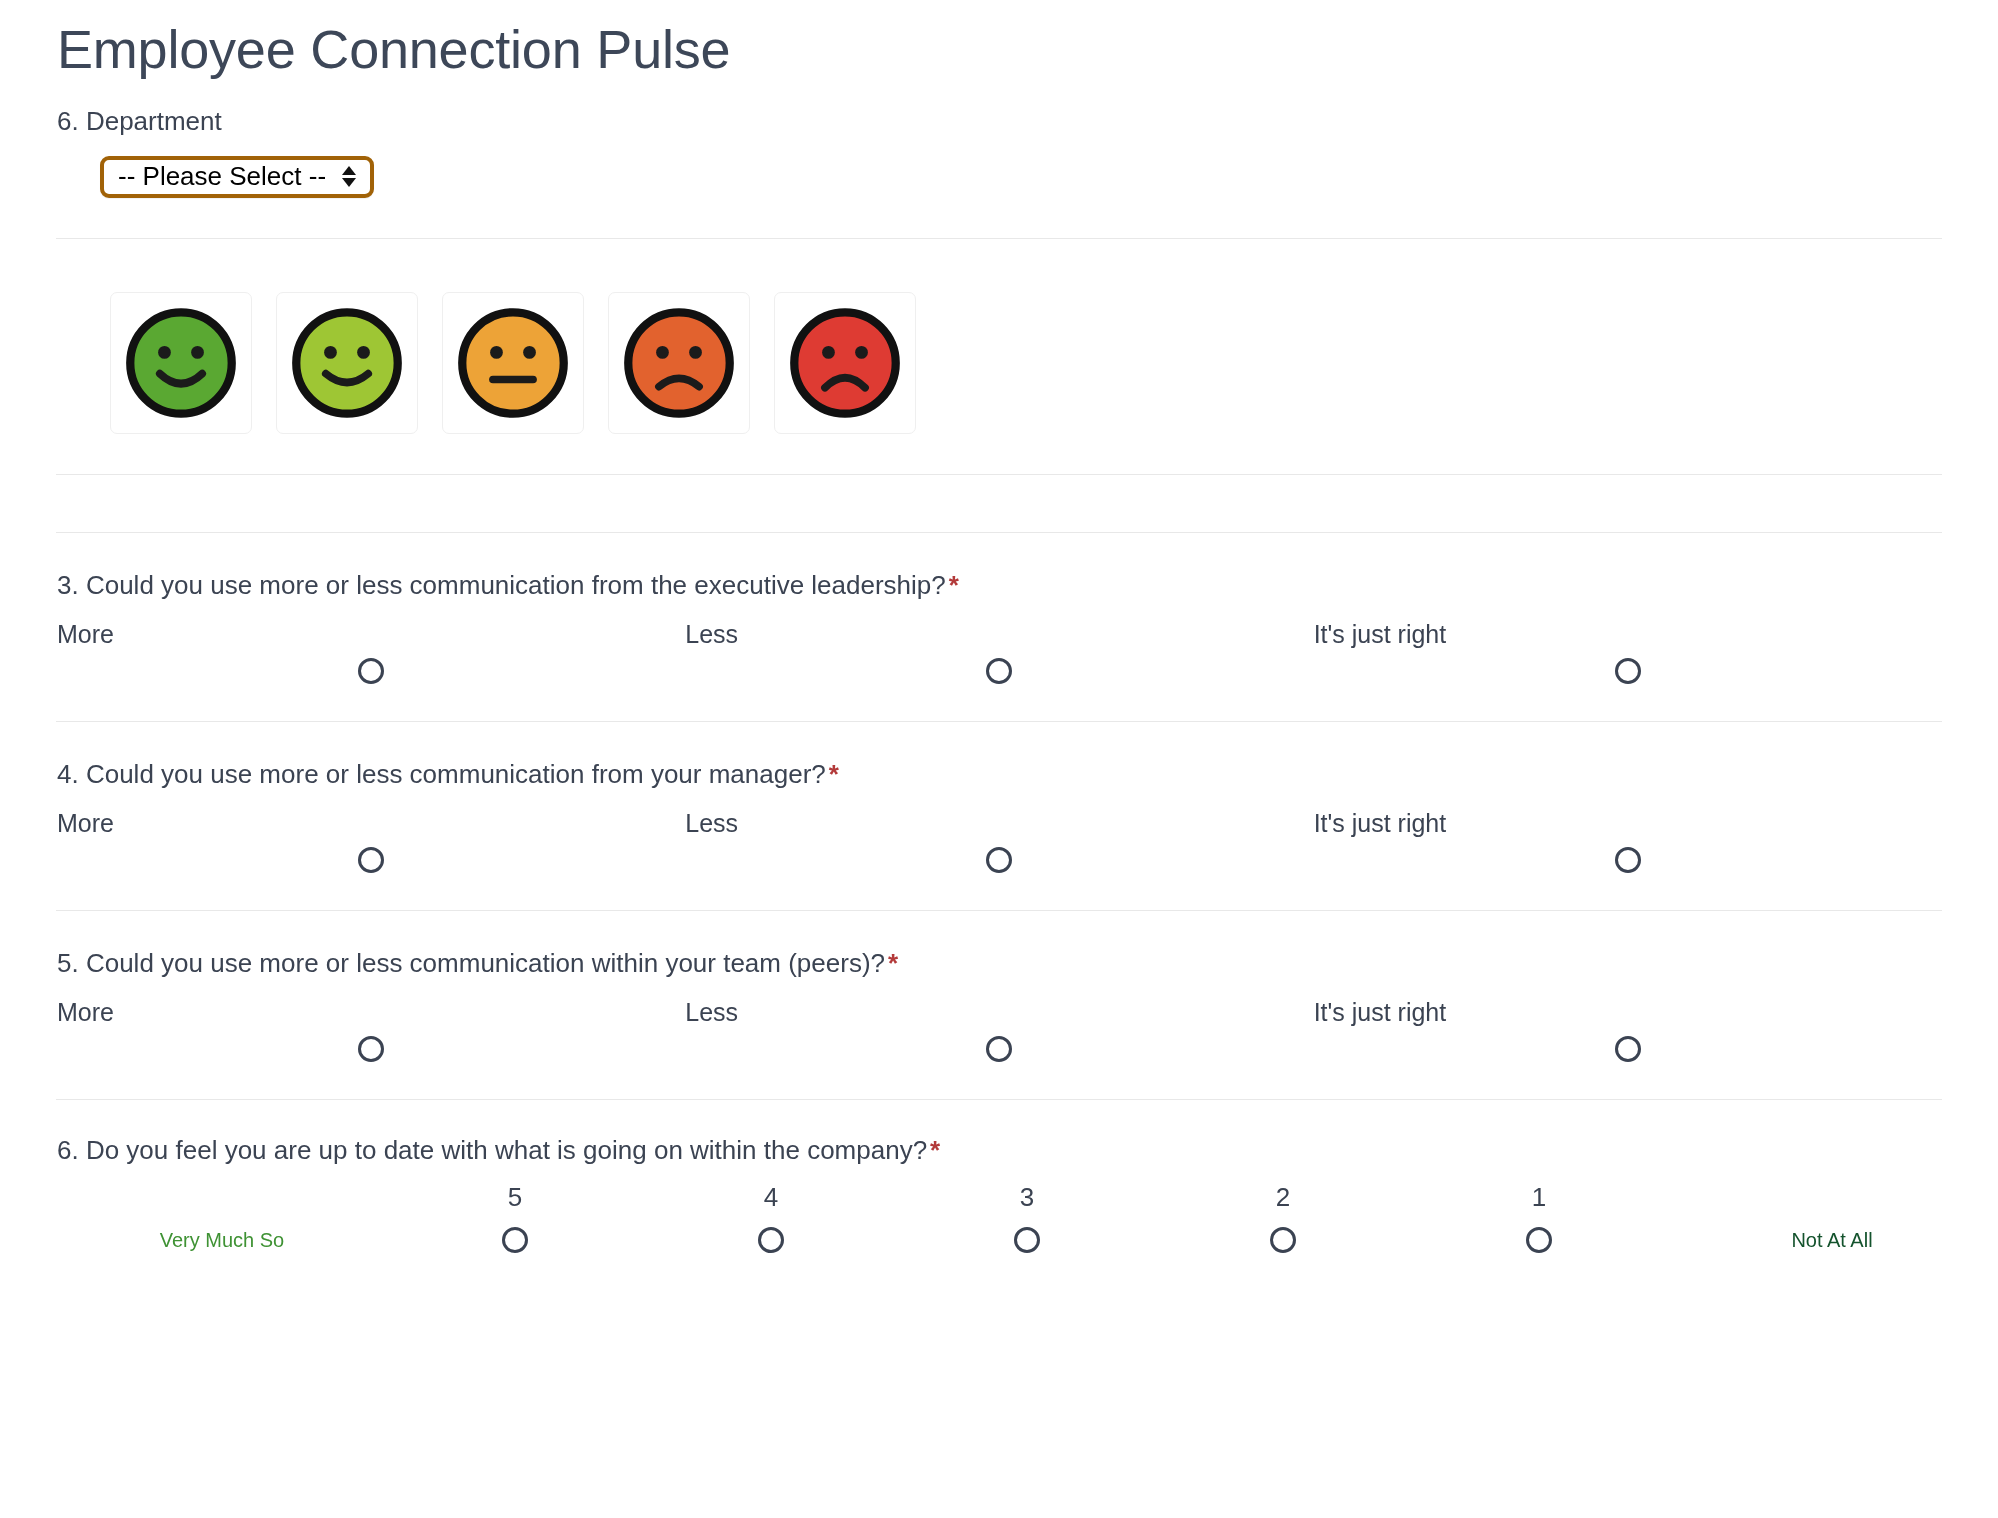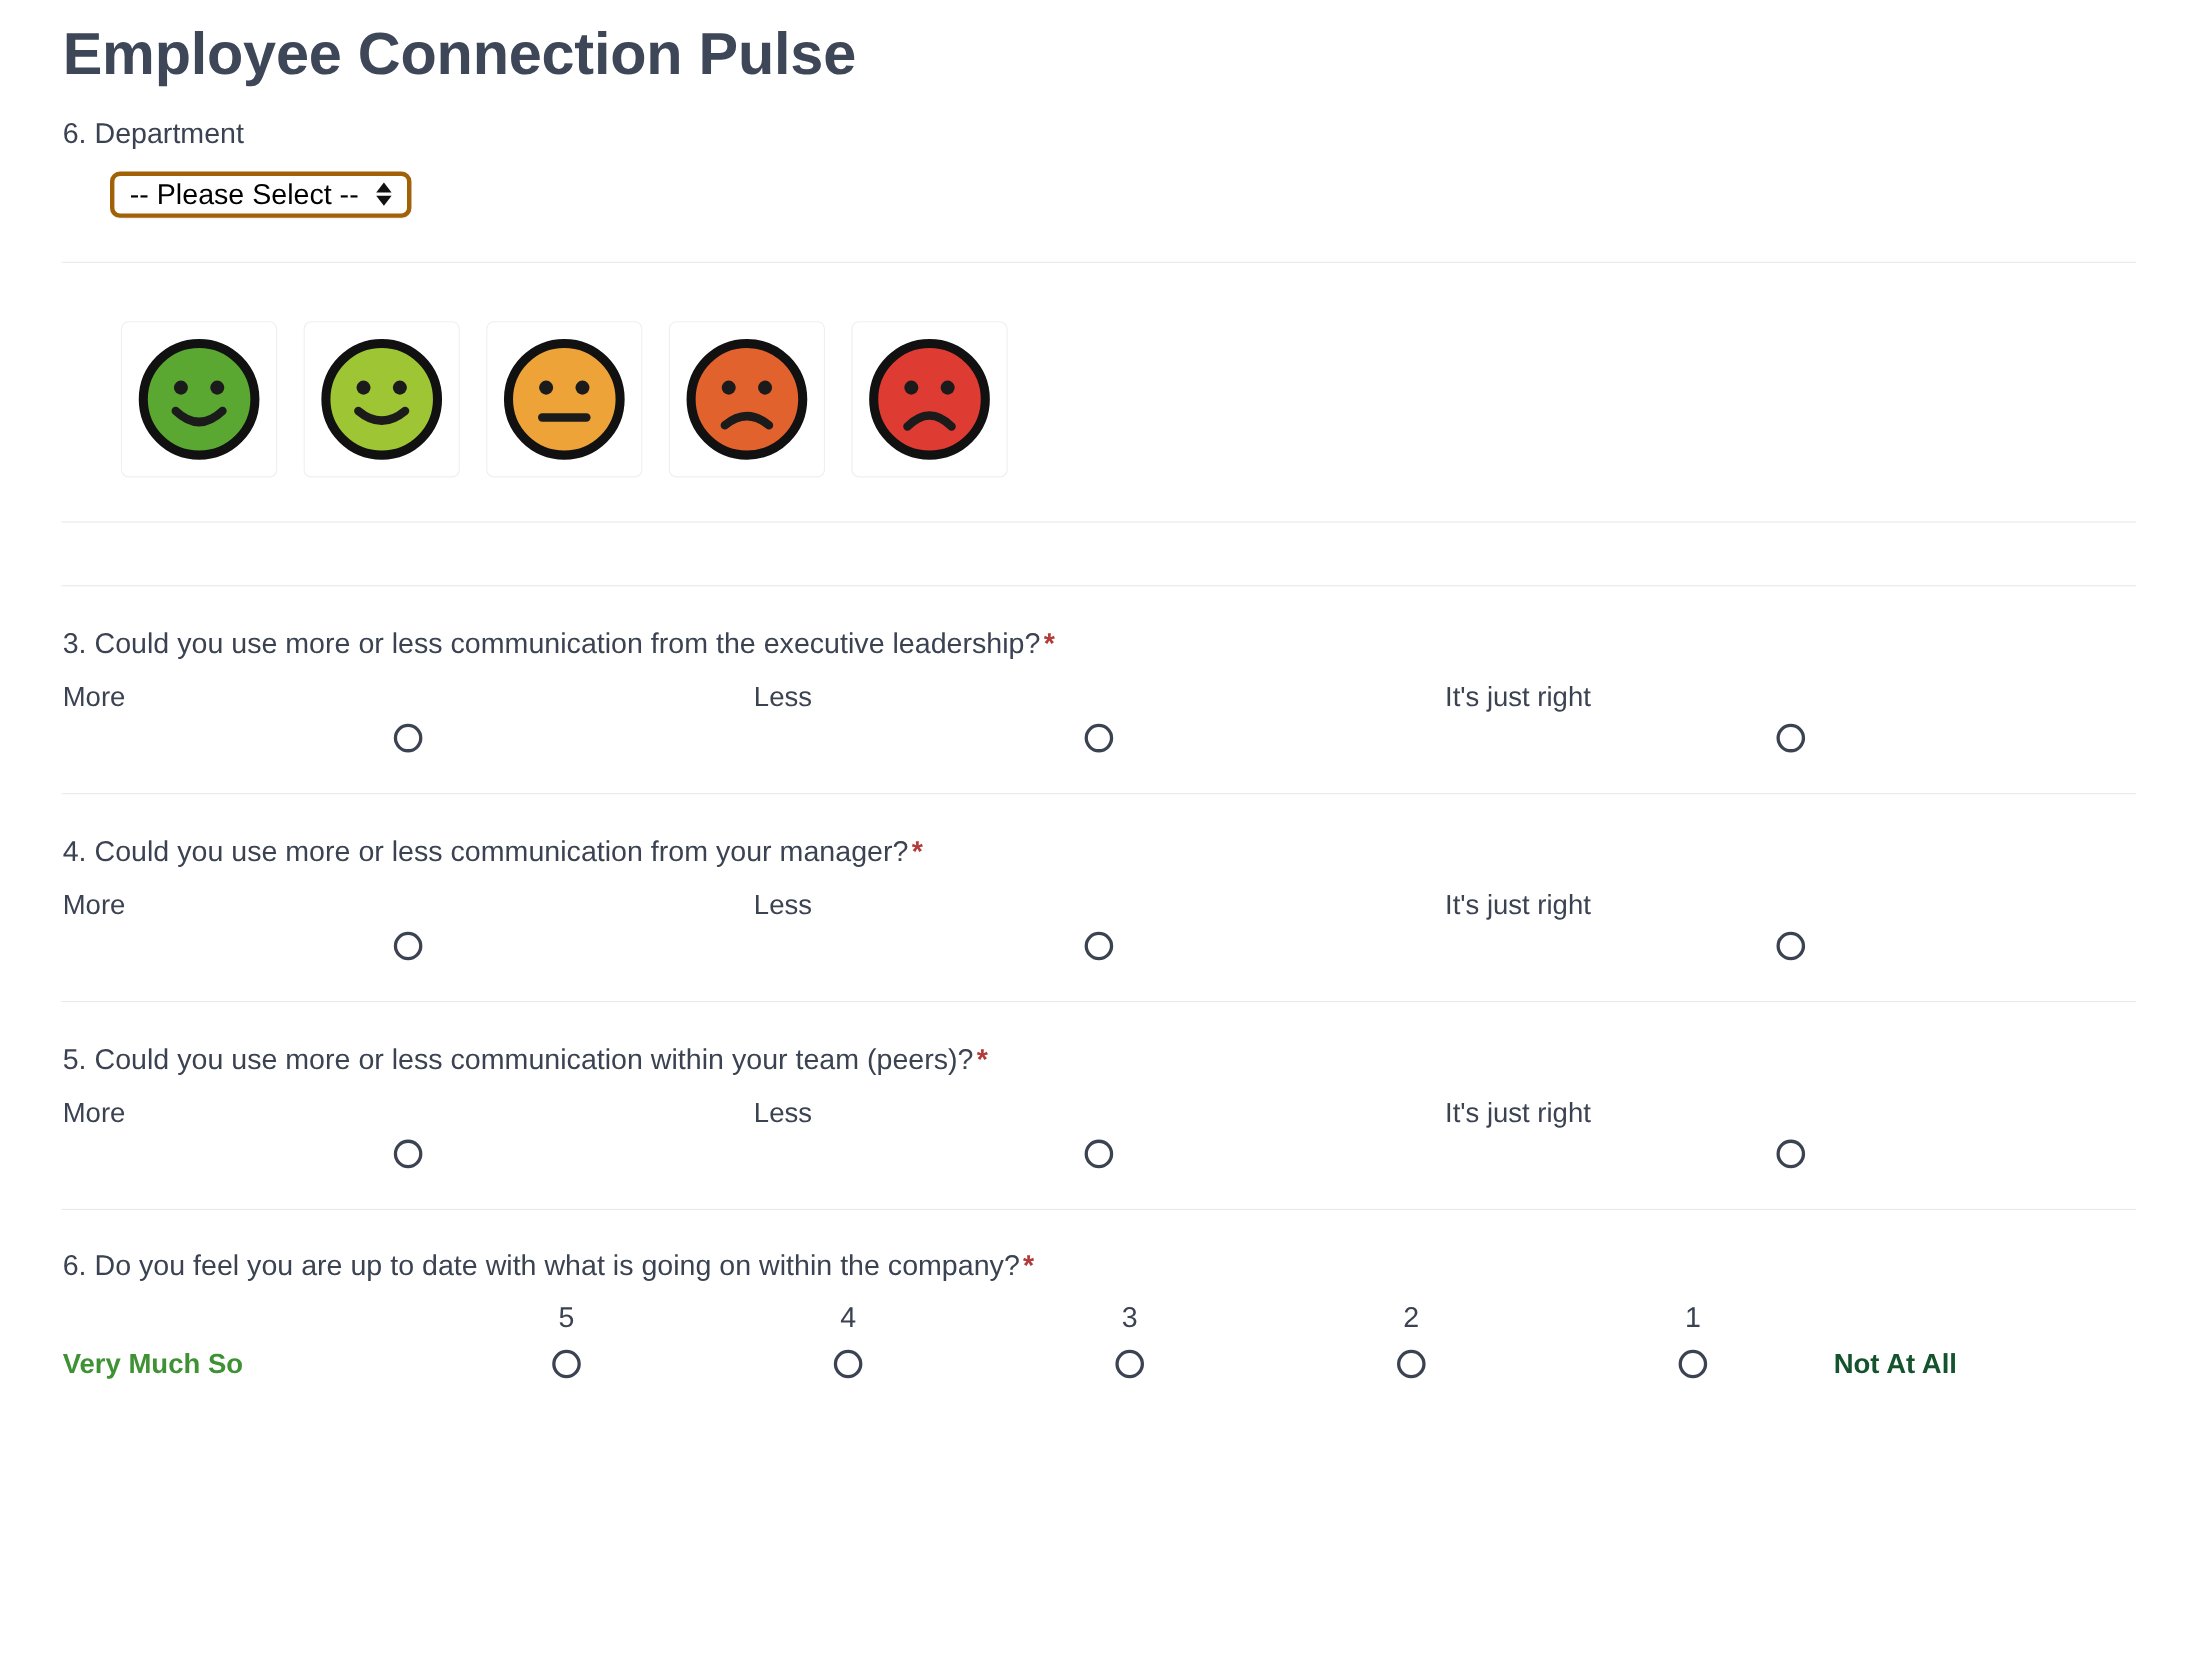--- a/index.html
+++ b/index.html
@@ -16,21 +16,21 @@
     overflow: hidden;
   }
   .page {
     width: 1998px;
     box-sizing: border-box;
     padding: 0 56px 0 56px;
   }
   
   .form-title {
     font-size: 54px;
-    font-weight: 700;
+    font-weight: 400;
     color: #3d4758;
     letter-spacing: -0.2px;
     margin: 18px 0 0 0;
     padding-left: 1px;
     line-height: 1.18;
   }
   
   .q-block {
     padding: 0;
   }
@@ -167,22 +167,23 @@
   .scale-grid {
     display: flex;
     align-items: center;
     width: 100%;
     padding-left: 1px;
     box-sizing: border-box;
   }
   .scale-end {
     flex: 0 0 auto;
     width: 330px;
-    font-size: 25px;
-    font-weight: 700;
+    text-align: center;
+    font-size: 20px;
+    font-weight: 400;
   }
   .scale-end.left  { color: #3f9234; }
   .scale-end.right { color: #14532d; }
   .scale-col {
     flex: 0 0 auto;
     width: 256px;
     display: flex;
     flex-direction: column;
     align-items: center;
   }

